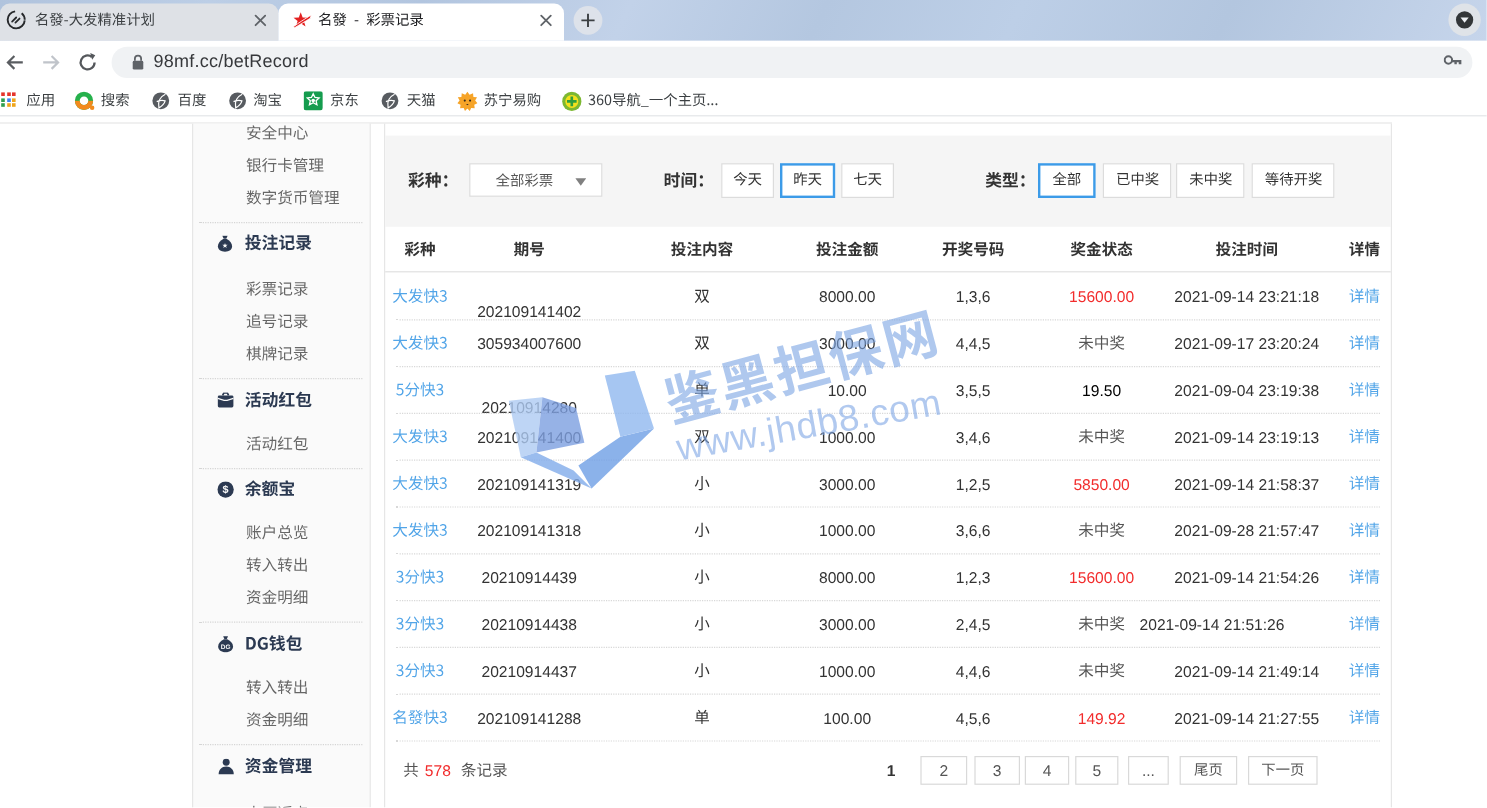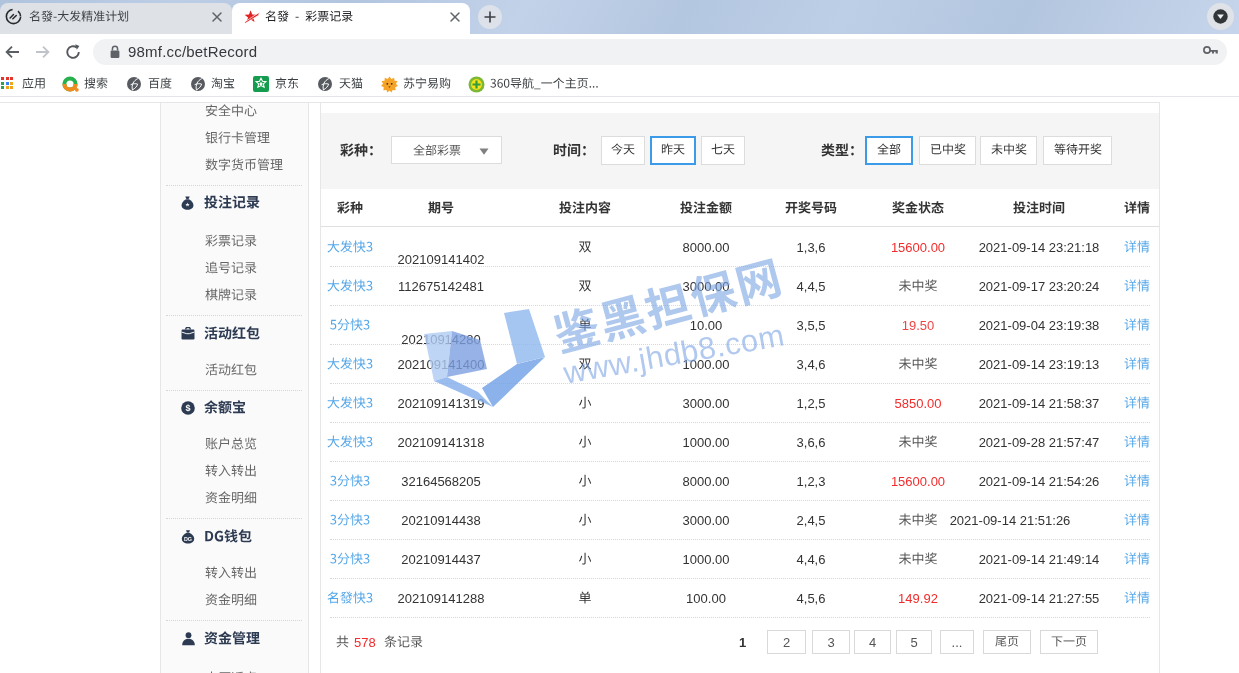--- a/index.html
+++ b/index.html
@@ -678,21 +678,21 @@
   </div>
 <div class="a" style="left:330px;top:266.0px;width:820px;height:0;border-top:1px dotted #d8d8d8"></div>
 <div class="a" style="left:350px;top:278.8px;transform:translateX(-50%)">
     <svg class="cjs " width="46.2" height="15.3" viewBox="0 0 46.2 15.3" fill="#52a5e8">
       <use href="#g5927r" transform="translate(0.0 11.4) scale(0.0130)"></use>
       <use href="#g53d1r" transform="translate(13.0 11.4) scale(0.0130)"></use>
       <use href="#g5febr" transform="translate(26.0 11.4) scale(0.0130)"></use>
       <use href="#g33r" transform="translate(39.0 11.4) scale(0.0130)"></use>
     </svg>
   </div>
-<div class="a num cx" style="left:441px;top:279.0px">112675142481</div>
+<div class="a num cx" style="left:441px;top:279.0px">305934007600</div>
 <div class="a" style="left:585px;top:278.8px;transform:translateX(-50%)">
     <svg class="cjs " width="13.0" height="15.3" viewBox="0 0 13.0 15.3" fill="#333">
       <use href="#g53ccr" transform="translate(0.0 11.4) scale(0.0130)"></use>
     </svg>
   </div>
 <div class="a num cx" style="left:706px;top:279.0px">3000.00</div>
 <div class="a num cx" style="left:811px;top:279.0px">4,4,5</div>
 <div class="a" style="left:918px;top:278.8px;transform:translateX(-50%)">
     <svg class="cjs " width="39.0" height="15.3" viewBox="0 0 39.0 15.3" fill="#555">
       <use href="#g672ar" transform="translate(0.0 11.4) scale(0.0130)"></use>
@@ -717,21 +717,21 @@
     </svg>
   </div>
 <div class="a num cx" style="left:441px;top:332px">20210914280</div>
 <div class="a" style="left:585px;top:317.8px;transform:translateX(-50%)">
     <svg class="cjs " width="13.0" height="15.3" viewBox="0 0 13.0 15.3" fill="#333">
       <use href="#g5355r" transform="translate(0.0 11.4) scale(0.0130)"></use>
     </svg>
   </div>
 <div class="a num cx" style="left:706px;top:318.0px">10.00</div>
 <div class="a num cx" style="left:811px;top:318.0px">3,5,5</div>
-<div class="a num cx" style="left:918px;top:318.0px;color:#ef4444">19.50</div>
+<div class="a num cx" style="left:918px;top:318.0px;color:#000000">19.50</div>
 <div class="a num cx" style="left:1039px;top:318.0px">2021-09-04 23:19:38</div>
 <div class="a" style="left:1137px;top:317.8px;transform:translateX(-50%)">
     <svg class="cjs " width="26.0" height="15.3" viewBox="0 0 26.0 15.3" fill="#52a5e8">
       <use href="#g8be6r" transform="translate(0.0 11.4) scale(0.0130)"></use>
       <use href="#g60c5r" transform="translate(13.0 11.4) scale(0.0130)"></use>
     </svg>
   </div>
 <div class="a" style="left:330px;top:344.0px;width:820px;height:0;border-top:1px dotted #d8d8d8"></div>
 <div class="a" style="left:350px;top:356.8px;transform:translateX(-50%)">
     <svg class="cjs " width="46.2" height="15.3" viewBox="0 0 46.2 15.3" fill="#52a5e8">
@@ -821,21 +821,21 @@
   </div>
 <div class="a" style="left:330px;top:461.0px;width:820px;height:0;border-top:1px dotted #d8d8d8"></div>
 <div class="a" style="left:350px;top:473.8px;transform:translateX(-50%)">
     <svg class="cjs " width="40.4" height="15.3" viewBox="0 0 40.4 15.3" fill="#52a5e8">
       <use href="#g33r" transform="translate(0.0 11.4) scale(0.0130)"></use>
       <use href="#g5206r" transform="translate(7.2 11.4) scale(0.0130)"></use>
       <use href="#g5febr" transform="translate(20.2 11.4) scale(0.0130)"></use>
       <use href="#g33r" transform="translate(33.2 11.4) scale(0.0130)"></use>
     </svg>
   </div>
-<div class="a num cx" style="left:441px;top:474.0px">32164568205</div>
+<div class="a num cx" style="left:441px;top:474.0px">20210914439</div>
 <div class="a" style="left:585px;top:473.8px;transform:translateX(-50%)">
     <svg class="cjs " width="13.0" height="15.3" viewBox="0 0 13.0 15.3" fill="#333">
       <use href="#g5c0fr" transform="translate(0.0 11.4) scale(0.0130)"></use>
     </svg>
   </div>
 <div class="a num cx" style="left:706px;top:474.0px">8000.00</div>
 <div class="a num cx" style="left:811px;top:474.0px">1,2,3</div>
 <div class="a num cx" style="left:918px;top:474.0px;color:#f22c2c">15600.00</div>
 <div class="a num cx" style="left:1039px;top:474.0px">2021-09-14 21:54:26</div>
 <div class="a" style="left:1137px;top:473.8px;transform:translateX(-50%)">

